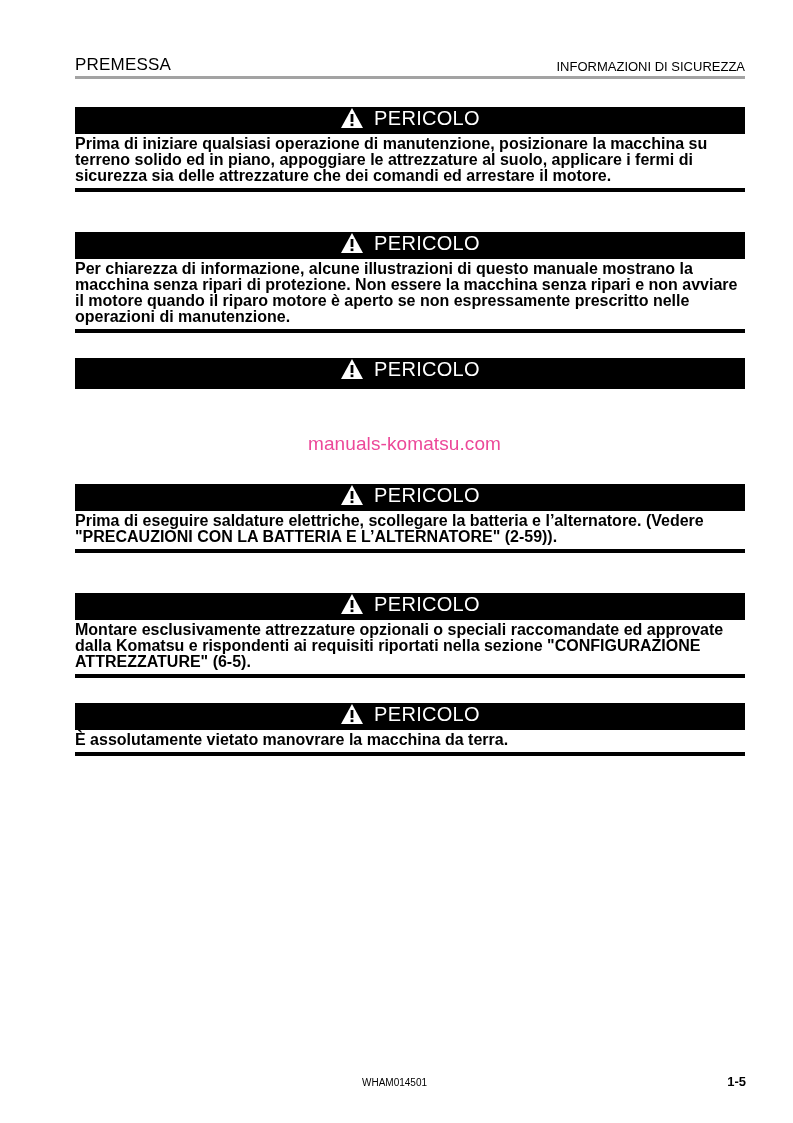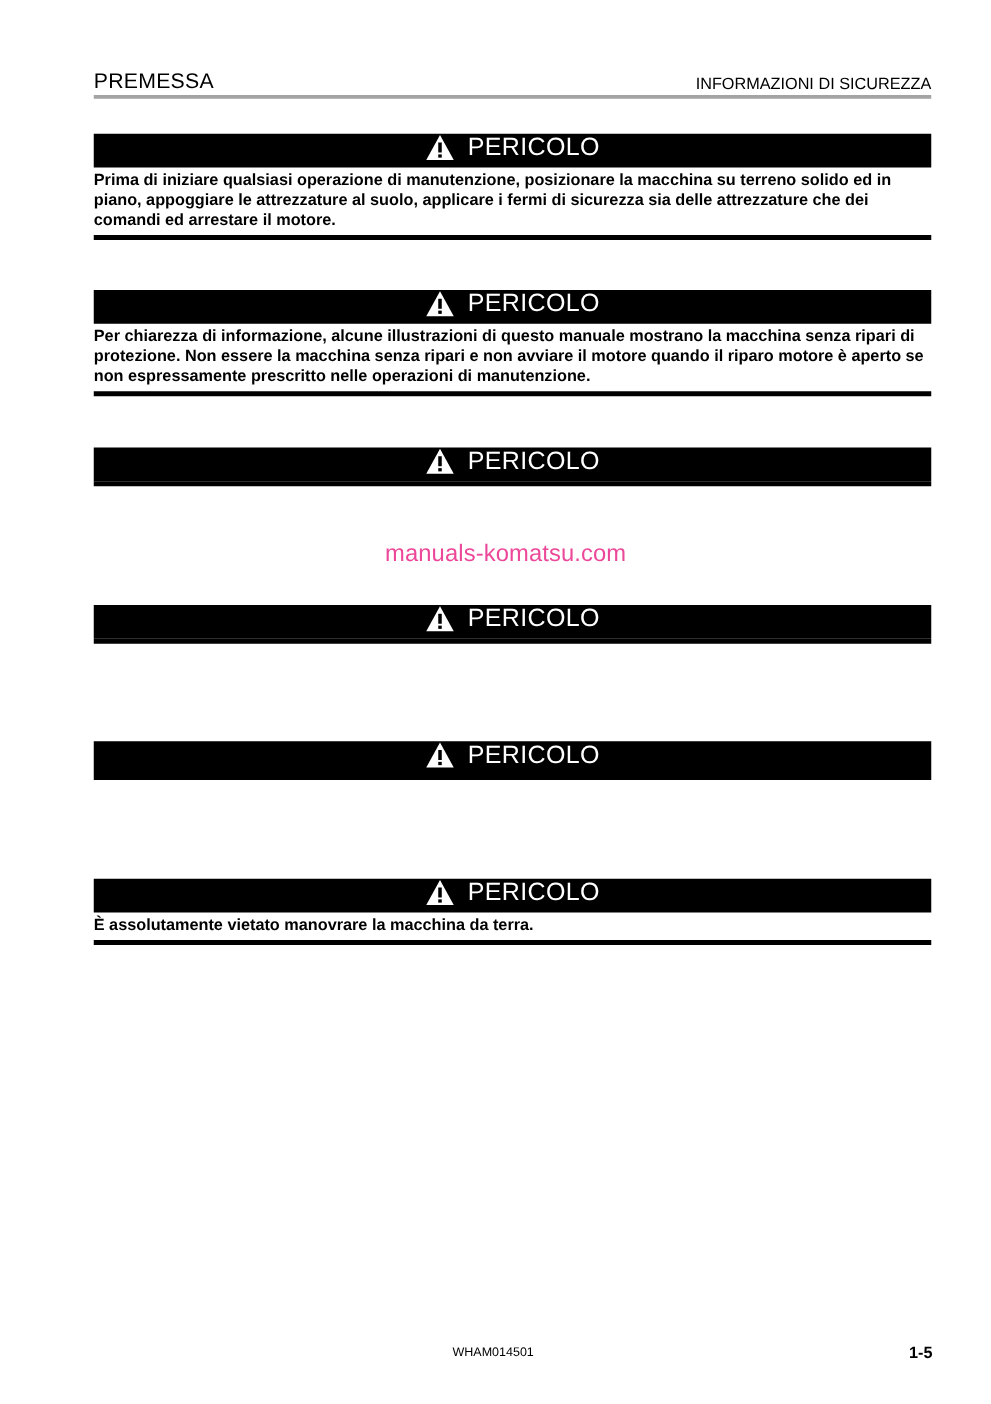--- a/index.html
+++ b/index.html
@@ -7,21 +7,21 @@
          font-family: "Liberation Sans", sans-serif; color: #000; }
   .page-header { position: absolute; left: 75px; top: 54px; width: 670px; height: 22px;
                  border-bottom: 3px solid #a3a3a3; }
   .page-header .left { position: absolute; left: 0; bottom: 1px; font-size: 17px; letter-spacing: 0.2px; }
   .page-header .right { position: absolute; right: 0; bottom: 2px; font-size: 13px; }
   .warning { position: absolute; left: 75px; width: 670px; }
   .warning .bar { height: 27px; background: #000; color: #fff; display: flex;
                   align-items: flex-start; justify-content: center; }
   .warning .bar .icon { width: 24px; height: 22px; margin-right: 10px; display: inline-block; }
   .warning .bar .title { font-size: 20px; font-weight: normal; letter-spacing: 0.3px; }
-  .warning .body { font-size: 13px; font-weight: bold; line-height: 16px; padding-top: 2px; padding-bottom: 4px; }
+  .warning .body { font-size: 16px; font-weight: bold; line-height: 16px; padding-top: 2px; padding-bottom: 4px; }
   .warning .body p { margin: 0; }
   .warning .rule { height: 4px; background: #000; }
   .watermark { position: absolute; left: 308px; top: 433px; font-size: 19px; color: #ec4899;
                z-index: 0; letter-spacing: 0.1px; }
   .footer-code { position: absolute; left: 362px; top: 1077px; font-size: 10px; }
   .footer-page { position: absolute; right: 47px; top: 1074px; font-size: 13px; font-weight: bold; }
 </style>
 </head>
 <body>
 
@@ -76,31 +76,37 @@
 
 <div class="warning" style="top:484px;">
   <div class="bar">
     <svg class="icon" viewBox="0 0 24 22">
       <polygon points="12,1 23,21 1,21" fill="#fff"></polygon>
       <rect x="10.6" y="7" width="2.8" height="8" fill="#000"></rect>
       <rect x="10.6" y="16.5" width="2.8" height="2.6" fill="#000"></rect>
     </svg>
     <span class="title">PERICOLO</span>
   </div>
+  <div class="body">
+    <p>Prima di eseguire saldature elettriche, scollegare la batteria e l’alternatore. (Vedere "PRECAUZIONI CON LA BATTERIA E L’ALTERNATORE" (2-59)).</p>
+  </div>
   <div class="rule"></div>
 </div>
 
 <div class="warning" style="top:593px;">
   <div class="bar">
     <svg class="icon" viewBox="0 0 24 22">
       <polygon points="12,1 23,21 1,21" fill="#fff"></polygon>
       <rect x="10.6" y="7" width="2.8" height="8" fill="#000"></rect>
       <rect x="10.6" y="16.5" width="2.8" height="2.6" fill="#000"></rect>
     </svg>
     <span class="title">PERICOLO</span>
+  </div>
+  <div class="body">
+    <p>Montare esclusivamente attrezzature opzionali o speciali raccomandate ed approvate dalla Komatsu e rispondenti ai requisiti riportati nella sezione "CONFIGURAZIONE ATTREZZATURE" (6-5).</p>
   </div>
   <div class="rule"></div>
 </div>
 
 <div class="warning" style="top:703px;">
   <div class="bar">
     <svg class="icon" viewBox="0 0 24 22">
       <polygon points="12,1 23,21 1,21" fill="#fff"></polygon>
       <rect x="10.6" y="7" width="2.8" height="8" fill="#000"></rect>
       <rect x="10.6" y="16.5" width="2.8" height="2.6" fill="#000"></rect>

